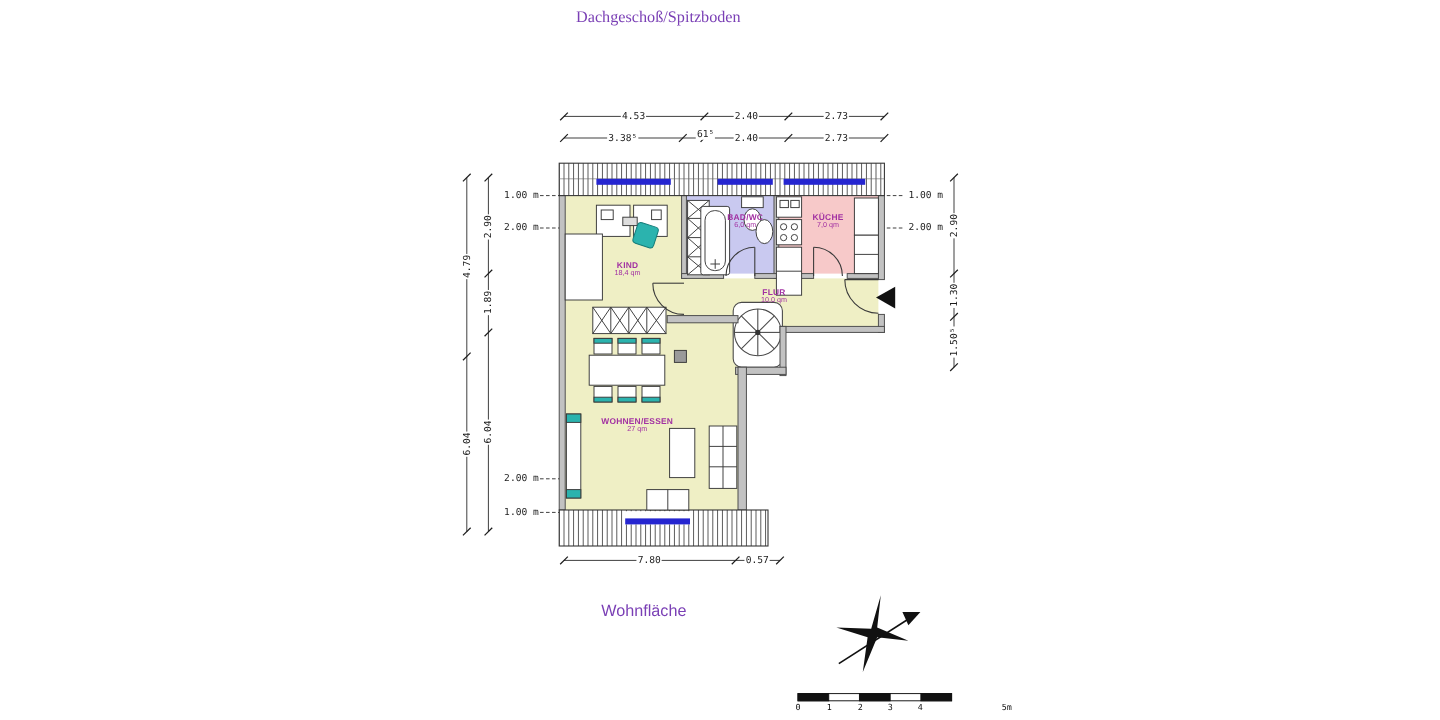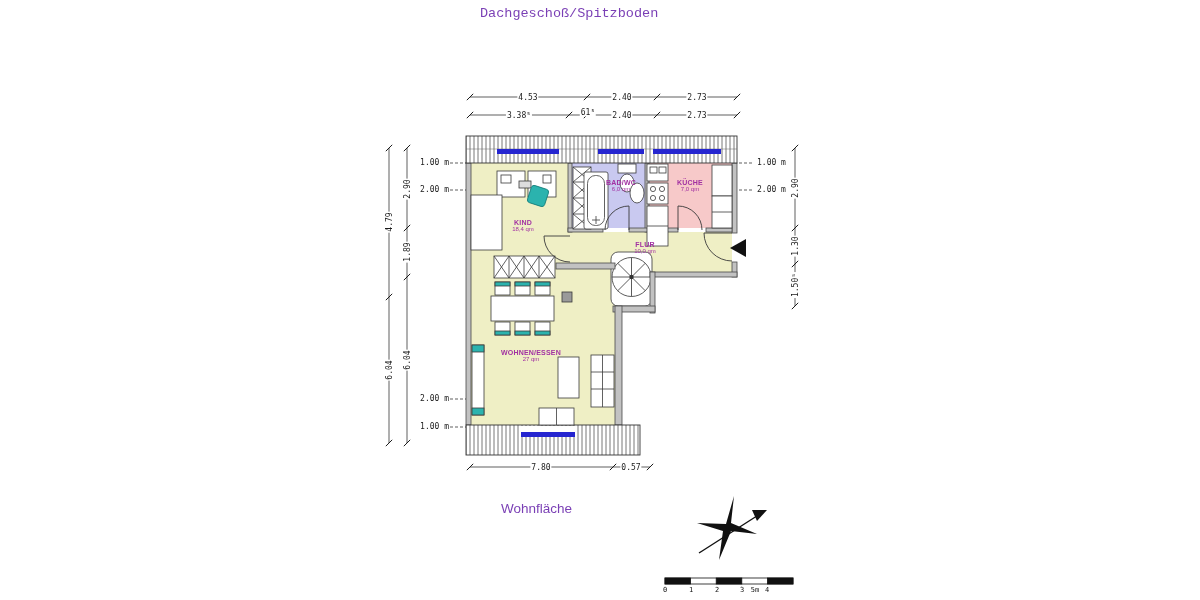--- a/index.html
+++ b/index.html
@@ -1,20 +1,20 @@
 <!DOCTYPE html>
 <html style="--accent-purple: #7a3fb5; --room-label: #a231a2; --room-yellow: #efefc5; --room-lavender: #c9c9f0; --room-pink: #f7c9c9; --wall-gray: #c2c2c2; --window-blue: #2525d0; --furniture-teal: #2bb3ae;"><head>
 <meta charset="utf-8">
 <style>
   html,body{margin:0;padding:0;background:#fff;}
   #canvas{position:relative;width:1200px;height:600px;background:#fff;overflow:hidden;
           font-family:"Liberation Sans",sans-serif;}
   svg{position:absolute;left:0;top:0;}
   .title{position:absolute;left:480px;top:3px;color:var(--accent-purple,#7a3fb5);
-         font-size:13.5px;line-height:21px;font-family:Liberation Mono, monospace;}
+         font-size:13.5px;line-height:21px;font-family:Liberation Serif, serif;}
   .footer-title{position:absolute;left:501px;top:501px;color:var(--accent-purple,#7a3fb5);
          font-size:13.5px;font-family:"Liberation Sans",sans-serif;}
   .dim{position:absolute;transform:translate(-50%,-50%);font:8px "DejaVu Sans Mono",monospace;
        color:#1b1b1b;background:#fff;padding:0 1px;white-space:nowrap;z-index:3;}
   .dim.v{transform:translate(-50%,-50%) rotate(-90deg);}
   .hlab{position:absolute;font:8px "DejaVu Sans Mono",monospace;color:#1b1b1b;white-space:nowrap;z-index:3;}
   .hlab.r{text-align:right;width:60px;}
   .room-label{position:absolute;transform:translate(-50%,-50%);text-align:center;
        color:var(--room-label,#a231a2);z-index:2;white-space:nowrap;}
   .room-label .rname{font-size:7px;font-weight:bold;letter-spacing:.2px;}
@@ -283,15 +283,15 @@
   <div class="room-label" style="left:531px;top:355px">
     <div class="rname">WOHNEN/ESSEN</div>
     <div class="rarea">27 qm</div>
   </div>
 
   <span class="scl" style="left:665px">0</span>
   <span class="scl" style="left:691px">1</span>
   <span class="scl" style="left:717px">2</span>
   <span class="scl" style="left:742px">3</span>
   <span class="scl" style="left:767px">4</span>
-  <span class="scl" style="left:755px">5m</span>
+  <span class="scl" style="left:839px">5m</span>
 
 </div>
 
 </body></html>

